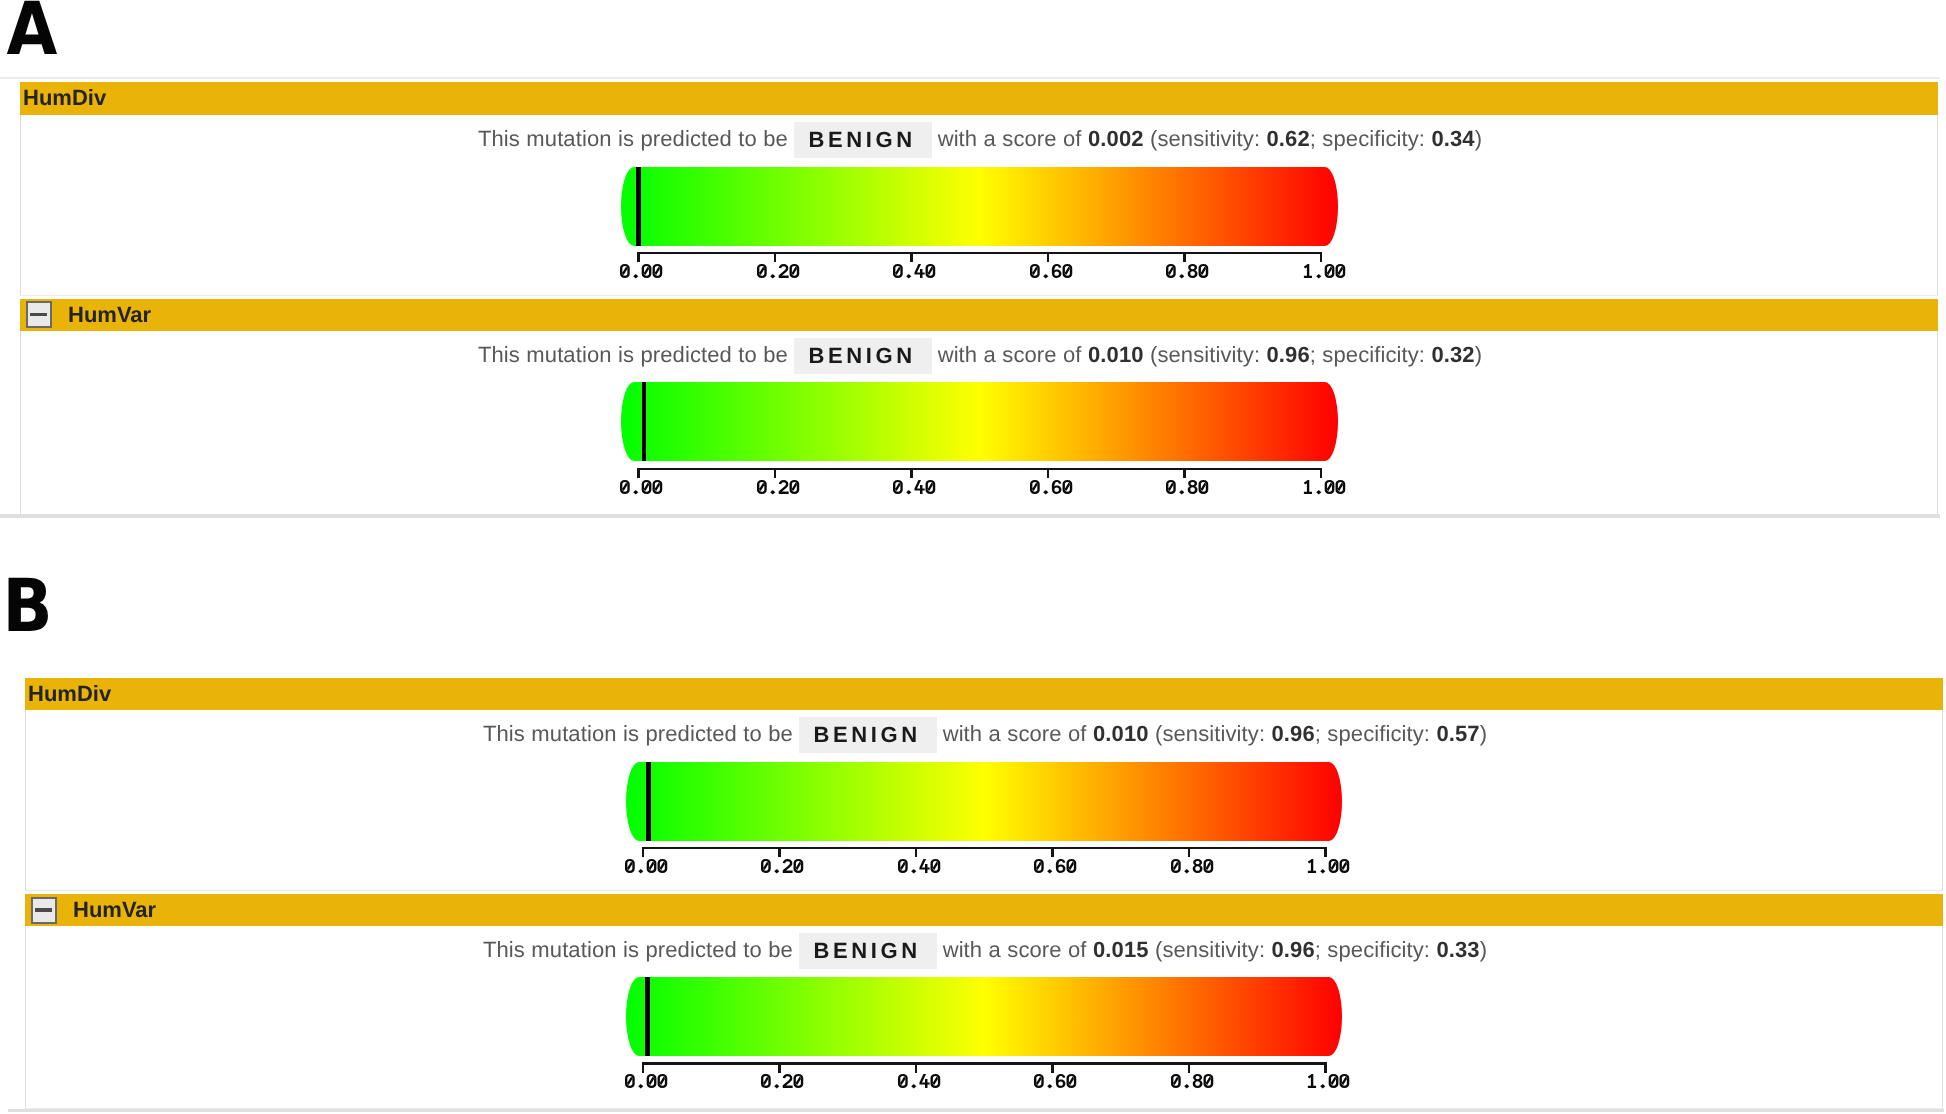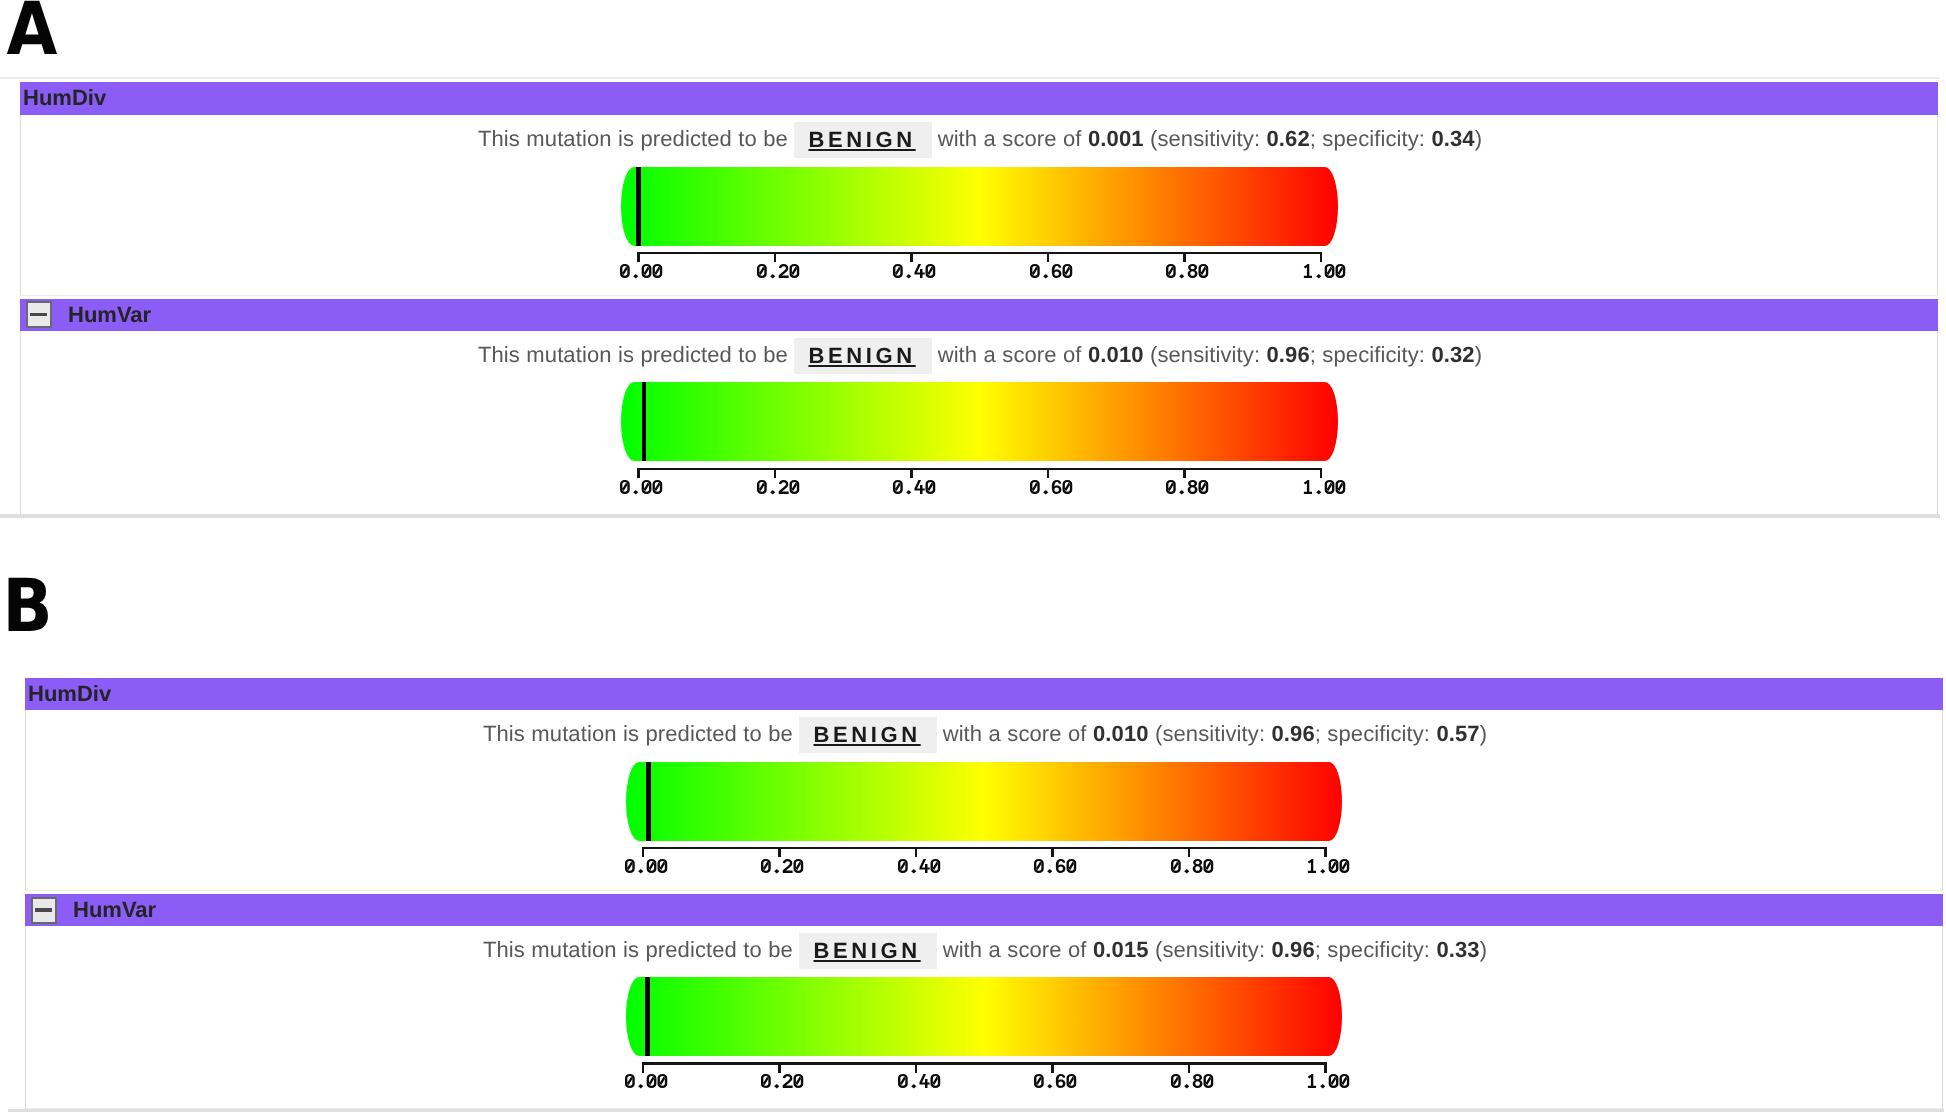--- a/index.html
+++ b/index.html
@@ -3,30 +3,30 @@
 <meta charset="utf-8">
 <title>PolyPhen-2 prediction results</title>
 <style>
   html,body{margin:0;padding:0;background:#ffffff;}
   body{width:1946px;height:1114px;overflow:hidden;
        font-family:"Liberation Sans",sans-serif;
        -webkit-font-smoothing:antialiased;
        text-rendering:geometricPrecision;}
   .page{position:relative;width:1946px;height:1114px;background:#fff;}
   .panel-letter,.section-title,.pred-line{backface-visibility:hidden;}
-  .verdict-box{will-change:transform;text-decoration:underline;}
+  .verdict-box{will-change:transform;}
 
   .panel-letter{position:absolute;font-weight:bold;color:#050505;
        font-family:"DejaVu Sans",sans-serif;font-stretch:condensed;
        line-height:1;}
 
   .rule{position:absolute;background:#ececec;}
   .rule.bottom{background:#dfdfdf;}
 
-  .section-head{position:absolute;background:#8b5cf6;
+  .section-head{position:absolute;background:#eab308;
        display:flex;align-items:center;box-sizing:border-box;}
   .section-title{font-size:22px;font-weight:bold;color:#242424;
        line-height:1;}
   .collapse-icon{width:26px;height:27px;box-sizing:border-box;
        border:2px solid #696969;background:#e9e9e9;position:relative;
        display:inline-block;margin-right:16.5px;flex:0 0 auto;}
   .collapse-icon::before{content:"";position:absolute;left:2.4px;right:2.4px;
        top:50%;height:3.2px;margin-top:-1.6px;background:#4a4a4a;}
 
   .section-body{position:absolute;background:#fff;box-sizing:border-box;
@@ -52,21 +52,21 @@
 <body>
 
 <div class="page">
 <div class="panel-letter" style="left:6.5px;top:-7px;font-size:73px;">A</div>
 <div class="rule" style="left:0px;top:76.5px;width:1940px;height:2.5px;"></div>
 <div class="section-head" style="left:20.0px;top:82px;width:1918.0px;height:32.5px;padding-left:3.0px;">
   <span class="section-title">HumDiv</span>
 </div>
 <div class="section-body" style="left:20.0px;top:114.5px;width:1918.0px;height:181px;"></div>
 <div class="pred-line" style="left:478px;top:121px;">
-  <span>This mutation is predicted to be</span> <span class="verdict-box">BENIGN</span> <span>with a score of</span> <b>0.001</b> <span>(sensitivity:</span> <b>0.62</b><span>; specificity:</span> <b>0.34</b><span>)</span>
+  <span>This mutation is predicted to be</span> <span class="verdict-box">BENIGN</span> <span>with a score of</span> <b>0.002</b> <span>(sensitivity:</span> <b>0.62</b><span>; specificity:</span> <b>0.34</b><span>)</span>
 </div>
 <div class="gauge-bar" style="left:621px;top:166.5px;width:716.5px;height:79px;border-radius:13px / 39.5px;"></div>
 <div class="gauge-marker" style="left:636.2px;top:166.5px;width:4.6px;height:79px;"></div>
 <div class="axis-line" style="left:637.0px;top:251.5px;width:685.0px;height:2.5px;"></div>
 <div class="axis-tick" style="left:637.0px;top:251.5px;width:2.5px;height:10.5px;"></div>
 <div class="axis-label" style="left:620.0px;top:263.5px;">
       <svg class="tick-svg" width="43.4" height="15" viewBox="0 0 43.36 15">
         <path transform="translate(-0.637,0) scale(1.13,1)" d="M4.85 0 C2.05 0 0.55 1.75 0.55 4.0 L0.55 9.9 C0.55 12.15 2.05 13.9 4.85 13.9 C7.65 13.9 9.15 12.15 9.15 9.9 L9.15 4.0 C9.15 1.75 7.65 0 4.85 0 Z M4.85 2.1 C6.45 2.1 7.05 3.05 7.05 4.3 L7.05 9.6 C7.05 10.85 6.45 11.8 4.85 11.8 C3.25 11.8 2.65 10.85 2.65 9.6 L2.65 4.3 C2.65 3.05 3.25 2.1 4.85 2.1 Z M5.85 2.8 L7.45 4.35 L3.85 11.1 L2.25 9.55 Z" fill="#0a0a0a" fill-rule="evenodd"></path>
         <path transform="translate(10.203,0) scale(1.13,1)" d="M4.9 9.9 L7.15 12.2 L4.9 14.5 L2.65 12.2 Z" fill="#0a0a0a" fill-rule="evenodd"></path>
         <path transform="translate(21.043,0) scale(1.13,1)" d="M4.85 0 C2.05 0 0.55 1.75 0.55 4.0 L0.55 9.9 C0.55 12.15 2.05 13.9 4.85 13.9 C7.65 13.9 9.15 12.15 9.15 9.9 L9.15 4.0 C9.15 1.75 7.65 0 4.85 0 Z M4.85 2.1 C6.45 2.1 7.05 3.05 7.05 4.3 L7.05 9.6 C7.05 10.85 6.45 11.8 4.85 11.8 C3.25 11.8 2.65 10.85 2.65 9.6 L2.65 4.3 C2.65 3.05 3.25 2.1 4.85 2.1 Z M5.85 2.8 L7.45 4.35 L3.85 11.1 L2.25 9.55 Z" fill="#0a0a0a" fill-rule="evenodd"></path>

